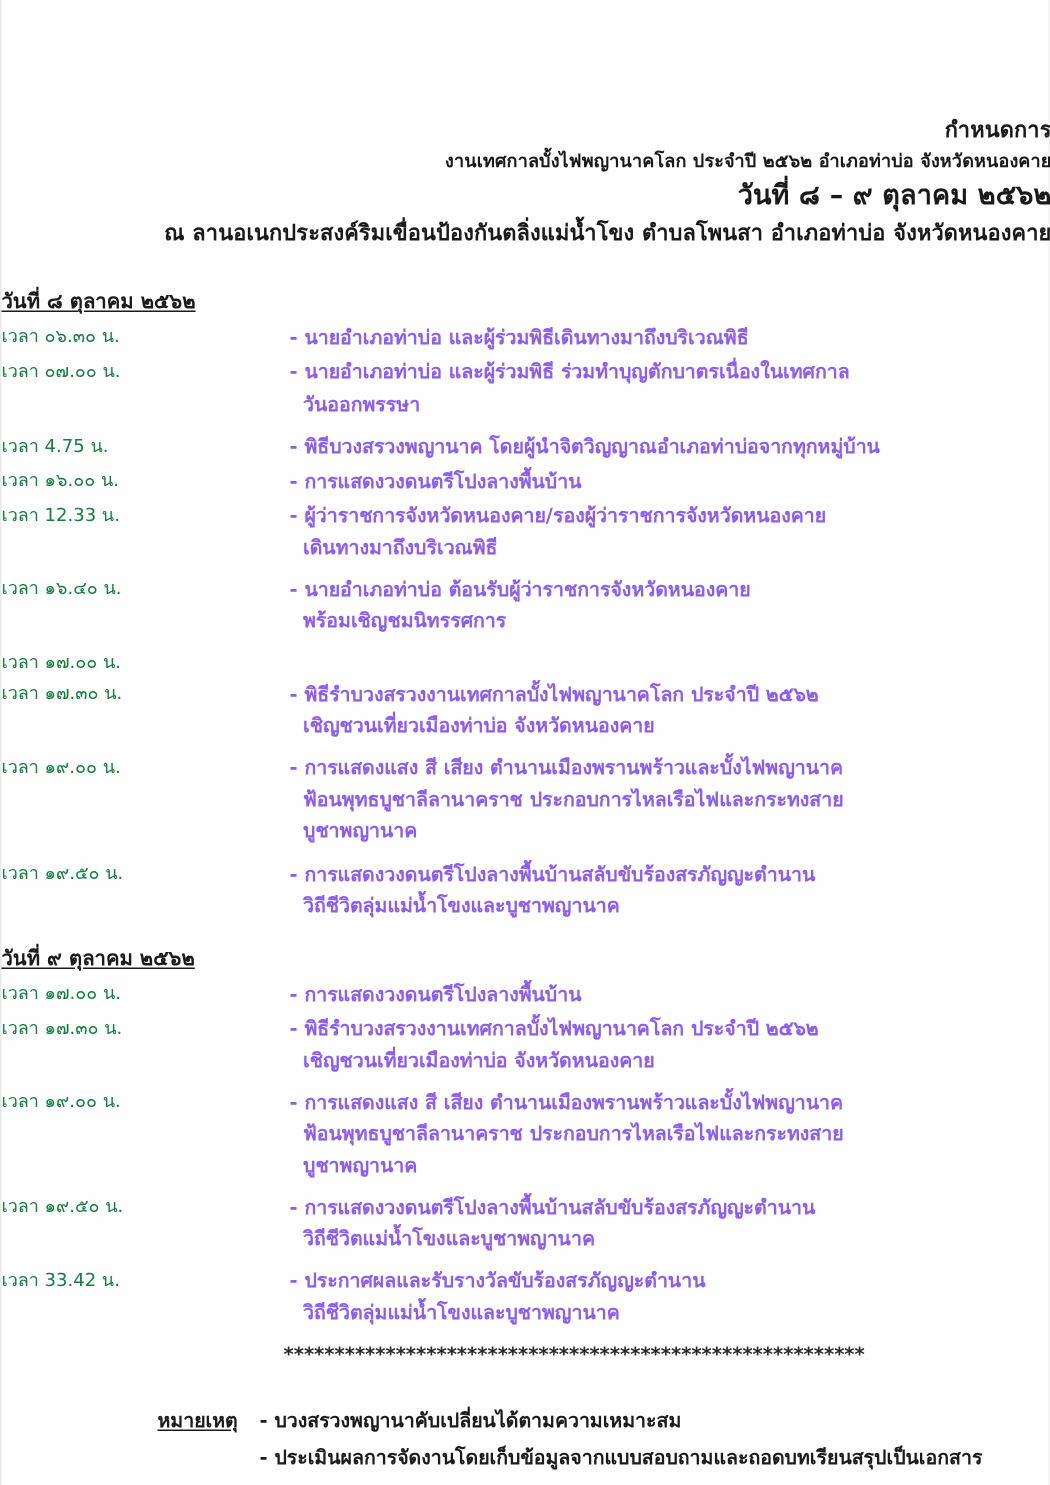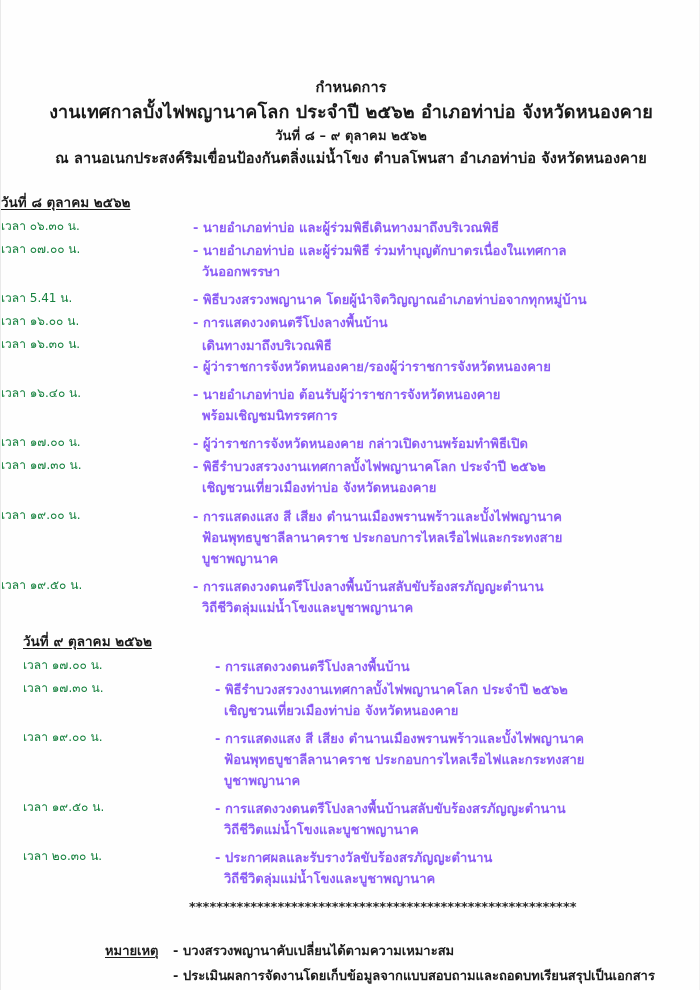--- a/index.html
+++ b/index.html
@@ -28,50 +28,50 @@
     position: absolute;
     left: 0;
     top: 0;
     width: 700px;
     padding: 0;
   }
 
   
   .header {
     margin-top: 76px;
-    text-align: center;
+    text-align: right;
     line-height: 1.55;
   }
   .header .hline {
     font-weight: 700;
     font-size: 14.5px;
     letter-spacing: .1px;
     color: #1a1a1a;
     white-space: nowrap;
   }
   .header .hline.t1 { font-size: 14.5px; }
-  .header .hline.t2 { font-size: 18px; }
-  .header .hline.t3 { font-size: 13px; }
+  .header .hline.t2 { font-size: 12px; }
+  .header .hline.t3 { font-size: 18px; }
   .header .hline.t4 { font-size: 14.5px; }
 
   
   .schedule {
     margin-top: 22px;
     padding-right: 40px;
   }
   .day-heading {
     font-weight: 700;
     font-size: 13.5px;
     text-decoration: underline;
     text-underline-offset: 2px;
     margin: 0 0 4px 0;
     display: inline-block;
   }
   .day-block { margin-bottom: 4px; }
-  .day-block + .day-block { margin-top: 12px; margin-left: 22px; }
+  .day-block + .day-block { margin-top: 12px; }
 
   .rows { display: block; }
   .row {
     display: flex;
     align-items: flex-start;
     margin-bottom: 2px;
   }
   .row .time {
     flex: 0 0 132px;
     width: 132px;
@@ -158,50 +158,47 @@
                 </div>
               </div>
               <div class="row spaced">
                 <div class="time">เวลา ๐๗.๐๐ น.</div>
                 <div class="detail">
                   <span class="ln">- นายอำเภอท่าบ่อ และผู้ร่วมพิธี ร่วมทำบุญตักบาตรเนื่องในเทศกาล</span>
                   <span class="ln cont">วันออกพรรษา</span>
                 </div>
               </div>
               <div class="row">
-                <div class="time">เวลา 5.41 น.</div>
+                <div class="time">เวลา 4.75 น.</div>
                 <div class="detail">
                   <span class="ln">- พิธีบวงสรวงพญานาค โดยผู้นำจิตวิญญาณอำเภอท่าบ่อจากทุกหมู่บ้าน</span>
                 </div>
               </div>
               <div class="row">
                 <div class="time">เวลา ๑๖.๐๐ น.</div>
                 <div class="detail">
                   <span class="ln">- การแสดงวงดนตรีโปงลางพื้นบ้าน</span>
                 </div>
               </div>
               <div class="row spaced">
-                <div class="time">เวลา ๑๖.๓๐ น.</div>
-                <div class="detail">
+                <div class="time">เวลา 12.33 น.</div>
+                <div class="detail">
+                  <span class="ln">- ผู้ว่าราชการจังหวัดหนองคาย/รองผู้ว่าราชการจังหวัดหนองคาย</span>
                   <span class="ln cont">เดินทางมาถึงบริเวณพิธี</span>
-                  <span class="ln">- ผู้ว่าราชการจังหวัดหนองคาย/รองผู้ว่าราชการจังหวัดหนองคาย</span>
                 </div>
               </div>
               <div class="row spaced">
                 <div class="time">เวลา ๑๖.๔๐ น.</div>
                 <div class="detail">
                   <span class="ln">- นายอำเภอท่าบ่อ ต้อนรับผู้ว่าราชการจังหวัดหนองคาย</span>
                   <span class="ln cont">พร้อมเชิญชมนิทรรศการ</span>
                 </div>
               </div>
               <div class="row">
                 <div class="time">เวลา ๑๗.๐๐ น.</div>
-                <div class="detail">
-                  <span class="ln">- ผู้ว่าราชการจังหวัดหนองคาย กล่าวเปิดงานพร้อมทำพิธีเปิด</span>
-                </div>
               </div>
               <div class="row spaced">
                 <div class="time">เวลา ๑๗.๓๐ น.</div>
                 <div class="detail">
                   <span class="ln">- พิธีรำบวงสรวงงานเทศกาลบั้งไฟพญานาคโลก ประจำปี ๒๕๖๒</span>
                   <span class="ln cont">เชิญชวนเที่ยวเมืองท่าบ่อ จังหวัดหนองคาย</span>
                 </div>
               </div>
               <div class="row spaced">
                 <div class="time">เวลา ๑๙.๐๐ น.</div>
@@ -242,21 +239,21 @@
                 </div>
               </div>
               <div class="row spaced">
                 <div class="time">เวลา ๑๙.๕๐ น.</div>
                 <div class="detail">
                   <span class="ln">- การแสดงวงดนตรีโปงลางพื้นบ้านสลับขับร้องสรภัญญะตำนาน</span>
                   <span class="ln cont">วิถีชีวิตแม่น้ำโขงและบูชาพญานาค</span>
                 </div>
               </div>
               <div class="row spaced">
-                <div class="time">เวลา ๒๐.๓๐ น.</div>
+                <div class="time">เวลา 33.42 น.</div>
                 <div class="detail">
                   <span class="ln">- ประกาศผลและรับรางวัลขับร้องสรภัญญะตำนาน</span>
                   <span class="ln cont">วิถีชีวิตลุ่มแม่น้ำโขงและบูชาพญานาค</span>
                 </div>
               </div>
             </div></div>
         </div>
 
       <div class="stars">*********************************************************</div>
     </div>

